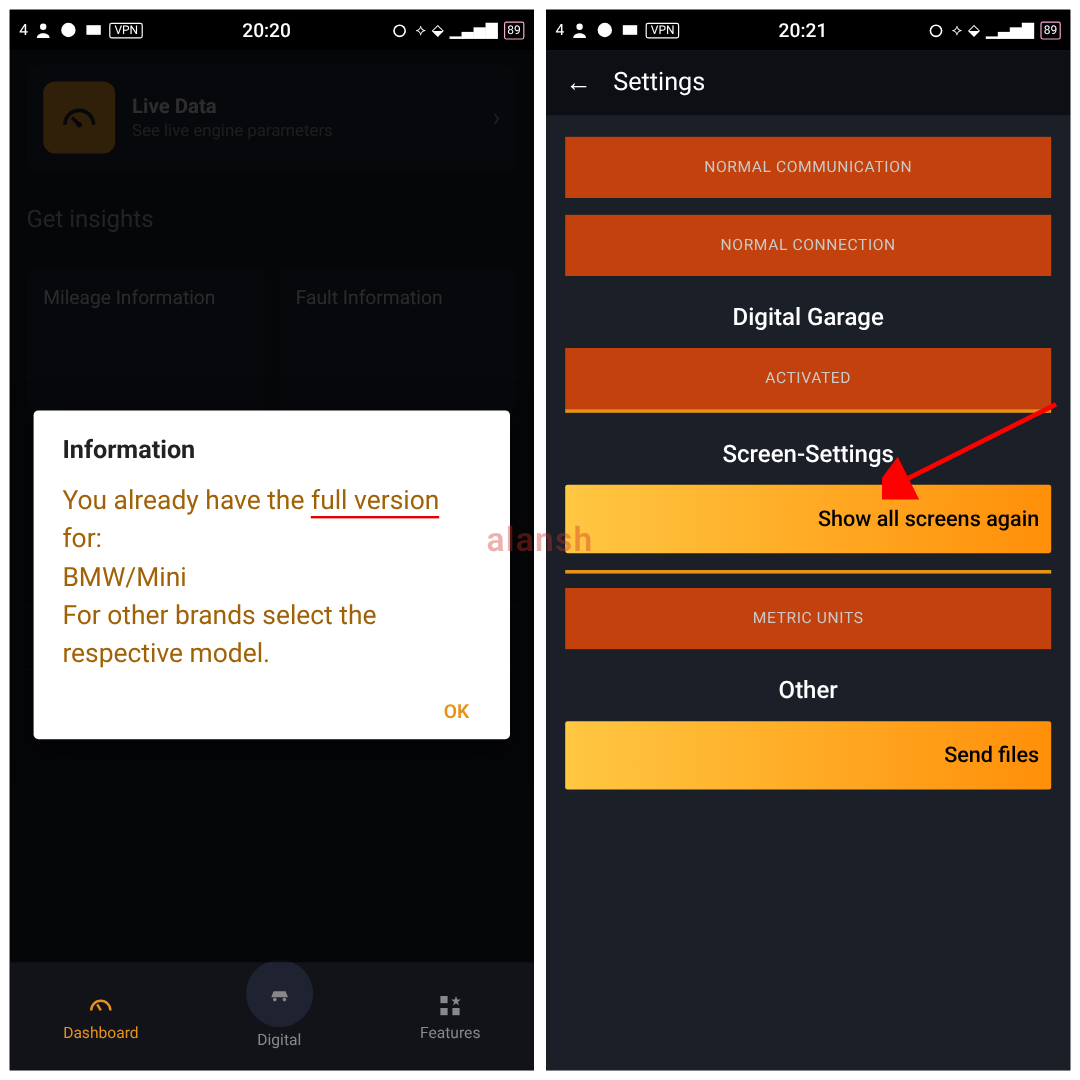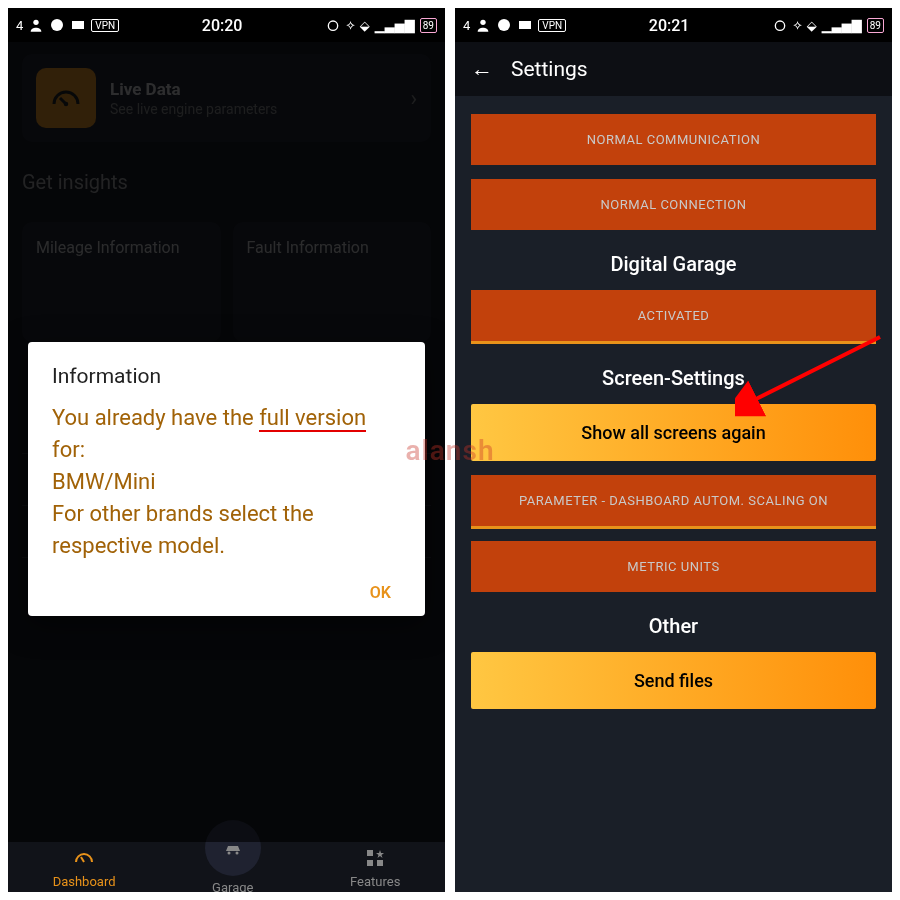--- a/index.html
+++ b/index.html
@@ -16,37 +16,37 @@
 .ld-icon{width:60px;height:60px;background:#e8921a;border-radius:10px;display:flex;align-items:center;justify-content:center}
 .ld-text{flex:1}
 .ld-text .t1{color:#d4d4d4;font-size:17px;font-weight:700}
 .ld-text .t2{color:#878787;font-size:14px;margin-top:2px}
 .insights-h{color:#a0a0a0;font-size:20px;margin-bottom:28px}
 .insights{display:flex;gap:12px}
 .ins-card{flex:1;background:#1a1d26;border-radius:10px;padding:16px 14px;height:120px}
 .ins-card .t1{color:#c9c9c9;font-size:16px}
 .menulist{margin-top:60px}
 .mitem{display:flex;align-items:center;gap:14px;padding:16px 6px;border-bottom:1px solid #2a2d38;color:#8f8f8f;font-size:16px}
-.navbar{height:50px;background:#111319;display:flex;align-items:center;justify-content:space-around}
+.navbar{height:90px;background:#111319;display:flex;align-items:center;justify-content:space-around}
 .navitem{display:flex;flex-direction:column;align-items:center;gap:4px;font-size:13px;color:#888}
 .navitem.active{color:#e8921a}
 .connect-circle{width:56px;height:56px;background:#1f2230;border-radius:50%;display:flex;flex-direction:column;align-items:center;justify-content:center;margin-top:-20px}
 .dialog{position:absolute;left:20px;right:20px;top:300px;background:#fff;border-radius:4px;padding:22px 24px 14px;z-index:10;box-shadow:0 8px 30px rgba(0,0,0,.5)}
-.dialog h3{font-size:21px;color:#222;font-weight:400;margin-bottom:14px}
+.dialog h3{font-size:21px;color:#222;font-weight:700;margin-bottom:14px}
 .dialog p{font-size:22px;color:#a16207;line-height:1.45}
 .underline-red{border-bottom:2px solid #e30000;display:inline}
 .dialog .ok{text-align:right;margin-top:22px}
 .dialog .ok span{color:#e8921a;font-size:16px;font-weight:600;padding:8px 10px;cursor:pointer}
 
 .r-header{display:flex;align-items:center;gap:18px;padding:14px 16px;background:#0d0f14}
 .r-header .back{color:#fff;font-size:22px}
 .r-header .title{color:#fff;font-size:21px}
 .section-h{color:#fff;font-size:20px;font-weight:500;text-align:center;margin:22px 0 14px}
 .btn-dark{background:#c2410c;color:#c9c9c9;font-size:13px;letter-spacing:.5px;text-align:center;padding:18px 10px;margin:0 16px 14px;cursor:pointer}
-.btn-orange{background:linear-gradient(90deg,#ffc742 0%,#ff8f09 100%);color:#000;font-size:18px;font-weight:500;text-align:center;padding:18px 10px;margin:0 16px 14px;cursor:pointer;border-radius:2px}
+.btn-orange{background:linear-gradient(90deg,#ffc742 0%,#ff8f09 100%);color:#000;font-size:18px;font-weight:500;text-align:right;padding:18px 10px;margin:0 16px 14px;cursor:pointer;border-radius:2px}
 .orange-divider{height:3px;background:#e8921a;margin:0 16px 0}
 .arrow-annotation{position:absolute;z-index:12;pointer-events:none}
 .watermark{position:absolute;left:50%;top:50%;transform:translate(-50%,-50%);color:rgba(200,50,40,.38);font-size:28px;font-weight:600;z-index:20;pointer-events:none;letter-spacing:1px}
 .battbox{border:1px solid #f9a8d4;padding:0 2px;font-size:10px;border-radius:2px;display:inline-block;line-height:13px}
 svg.sicon{width:16px;height:16px;fill:#fff}
 </style>
 </head>
 <body>
 
 <div class="phone">
@@ -150,21 +150,21 @@
       <span>Dashboard</span>
     </div>
     <div class="navitem">
       <div class="connect-circle">
         <svg width="24" height="24" viewBox="0 0 24 24">
             <path fill="#888" d="M5 15h14l-2-5H7z"></path>
             <circle cx="8" cy="17" r="1.5" fill="#888"></circle>
             <circle cx="16" cy="17" r="1.5" fill="#888"></circle>
           </svg>
       </div>
-      <span>Garage</span>
+      <span>Digital</span>
     </div>
     <div class="navitem">
       <svg width="24" height="24" viewBox="0 0 24 24">
           <rect x="4" y="4" width="6" height="6" fill="#888"></rect>
           <rect x="4" y="14" width="6" height="6" fill="#888"></rect>
           <rect x="14" y="14" width="6" height="6" fill="#888"></rect>
           <polygon points="17,4 18,7 21,7 18.5,9 19.5,12 17,10 14.5,12 15.5,9 13,7 16,7" fill="#888"></polygon>
         </svg>
       <span>Features</span>
     </div>
@@ -208,21 +208,20 @@
     <div style="height:18px"></div>
     <div class="btn-dark">NORMAL COMMUNICATION</div>
     <div class="btn-dark">NORMAL CONNECTION</div>
 
     <div class="section-h">Digital Garage</div>
     <div class="btn-dark" style="margin-bottom:0">ACTIVATED</div>
     <div class="orange-divider"></div>
 
     <div class="section-h">Screen-Settings</div>
     <div class="btn-orange">Show all screens again</div>
-    <div class="btn-dark" style="margin-bottom:0">PARAMETER - DASHBOARD AUTOM. SCALING ON</div>
     <div class="orange-divider"></div>
     <div style="height:12px"></div>
     <div class="btn-dark">METRIC UNITS</div>
 
     <div class="section-h">Other</div>
     <div class="btn-orange">Send files</div>
 
     <svg class="arrow-annotation" style="left:280px;top:285px" width="150" height="90" viewBox="0 0 150 90">
       <defs>
           <marker id="ah" markerWidth="10" markerHeight="10" refX="2" refY="5" orient="auto">

